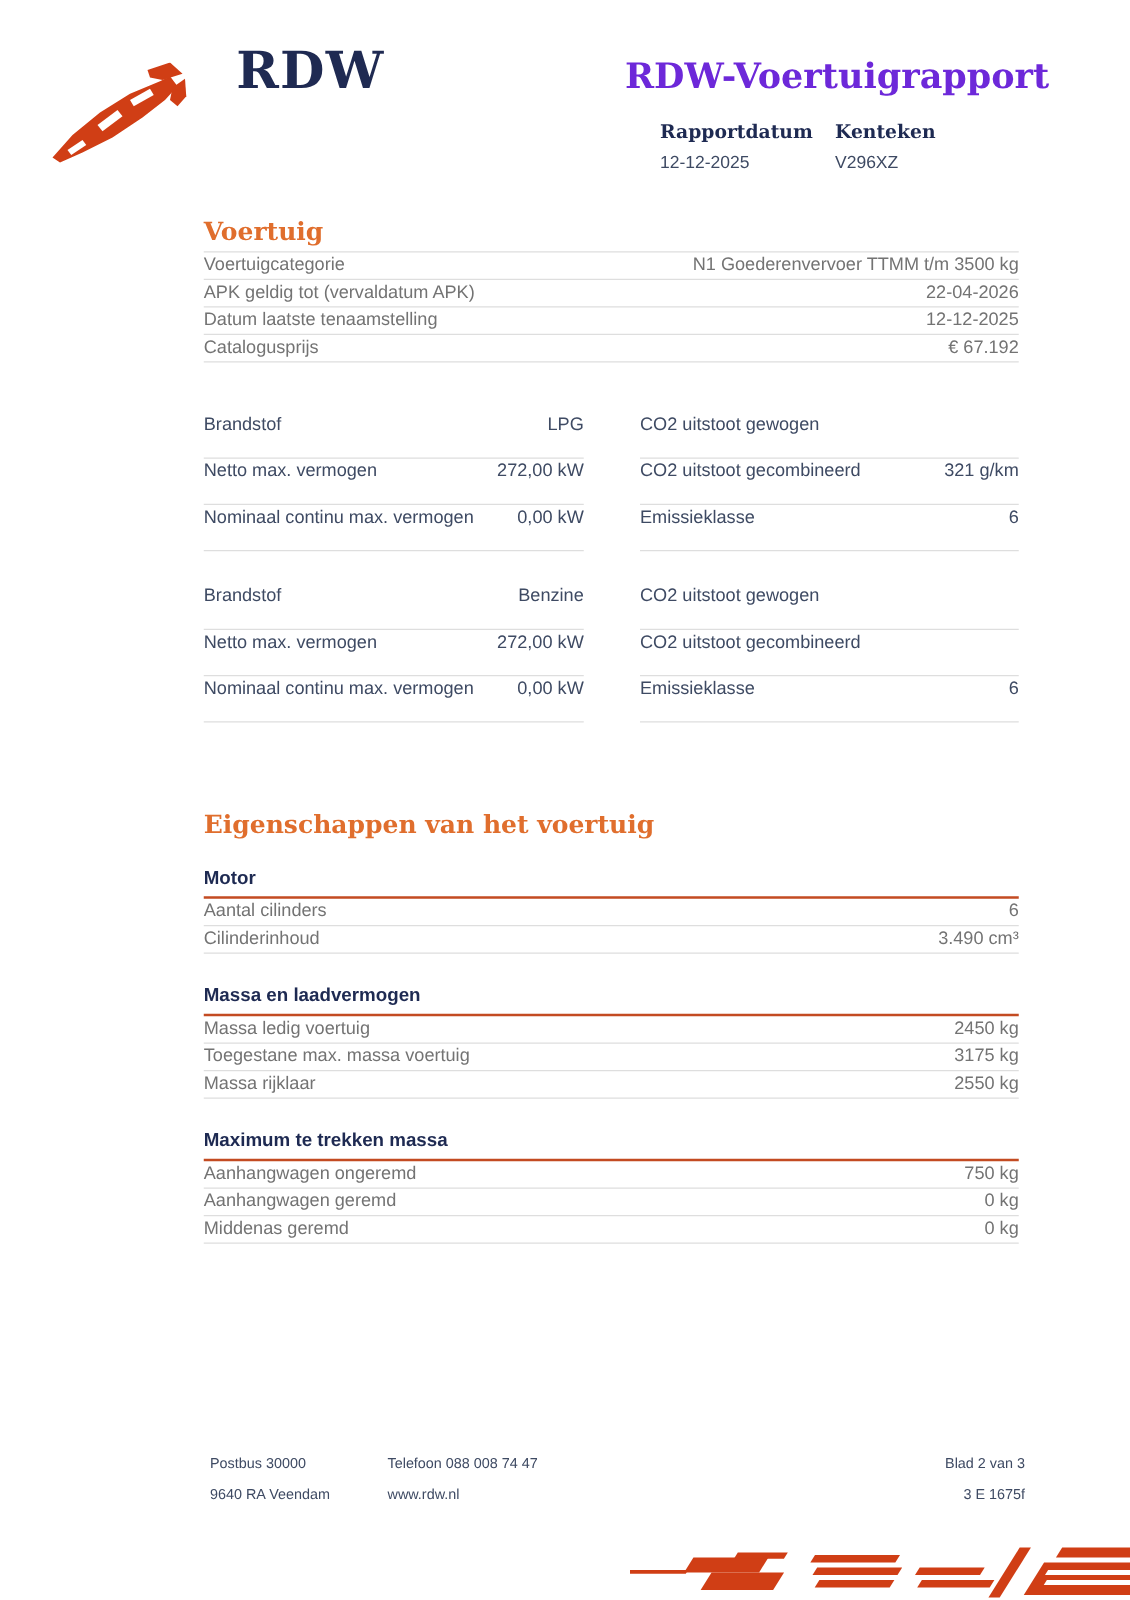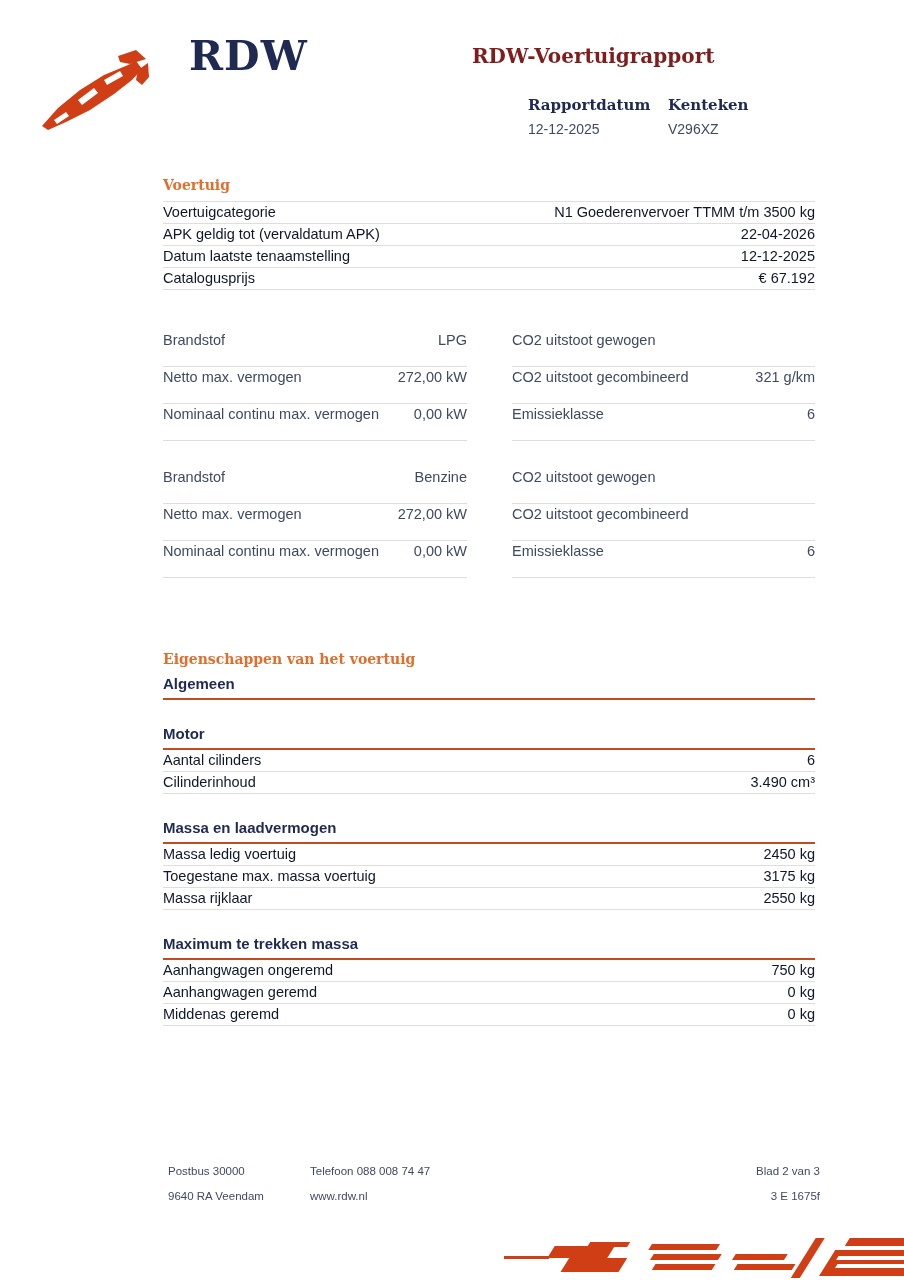--- a/index.html
+++ b/index.html
@@ -9,43 +9,43 @@
     font-family:"Liberation Sans", sans-serif; color:#3e4a63; overflow:hidden;
   }
   
   .logo-mark { position:absolute; left:36px; top:50px; width:118px; height:82px; }
   .logo-text {
     position:absolute; left:160px; top:32px;
     font-family:"DejaVu Serif", serif; font-weight:bold; font-size:41px;
     color:#1f2a52; letter-spacing:1px;margin-left:29px;
   }
   .doc-title {
-    position:absolute; left:472px; top:44px;
-    font-family:"DejaVu Serif", serif; font-weight:bold; font-size:20px;
-    color:#7f1d1d;
+    position:absolute; left:500px; top:44px;
+    font-family:"DejaVu Serif", serif; font-weight:bold; font-size:28px;
+    color:#6d28d9;
   }
   .meta { position:absolute; left:500px; top:96px; display:flex; }
   .meta .col1 { width:140px;margin-left:28px; }
   .meta .label {
     font-family:"DejaVu Serif", serif; font-weight:bold; font-size:15px;
     color:#1e2a52;
   }
   .meta .value { margin-top:7px; font-size:14px; color:#3e4a63; }
   
   .content { position:absolute; left:163px; top:176px; width:652px; }
   .sec-title {
-    font-family:"DejaVu Serif", serif; font-weight:bold; font-size:14px;
+    font-family:"DejaVu Serif", serif; font-weight:bold; font-size:20px;
     color:#e06e2d; line-height:19px; margin-bottom:6px;
   }
   .rows { border-top:1px solid #dedede; }
   .row {
     display:flex; justify-content:space-between; align-items:baseline;
     border-bottom:1px solid #dedede;
     font-size:14.5px; line-height:16px; padding:2px 0 3px;
-    color:#0f172a;
+    color:#737373;
     gap:16px;
   }
   .row .val { text-align:right; }
   
   .mrow-wrap { display:flex; }
   .m-half-l { width:304px; }
   .m-gap { width:45px; }
   .m-half-r { flex:1; }
   .mrow { display:flex; justify-content:space-between; align-items:baseline;
     border-bottom:1px solid #dedede; font-size:14.5px; line-height:16px;
@@ -196,21 +196,20 @@
             </div>
           </div>
         </div>
       </div>
     </div>
 
     <div class="sec-eigenschappen">
       <div class="sec-title">Eigenschappen van het voertuig</div>
 
       <div class="subsec first">
-        <div class="sub-title">Algemeen</div>
       </div>
 
       <div class="subsec">
         <div class="sub-title">Motor</div>
         <div class="rows">
           <div class="row">
             <span>Aantal cilinders</span>
             <span class="val">6</span>
           </div>
           <div class="row">

